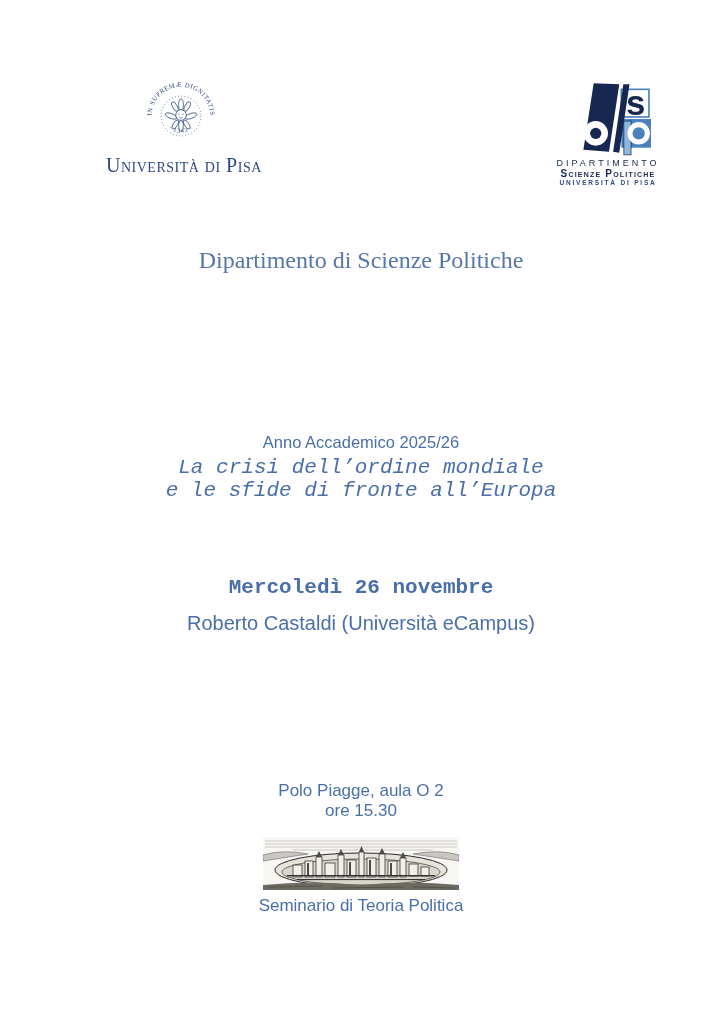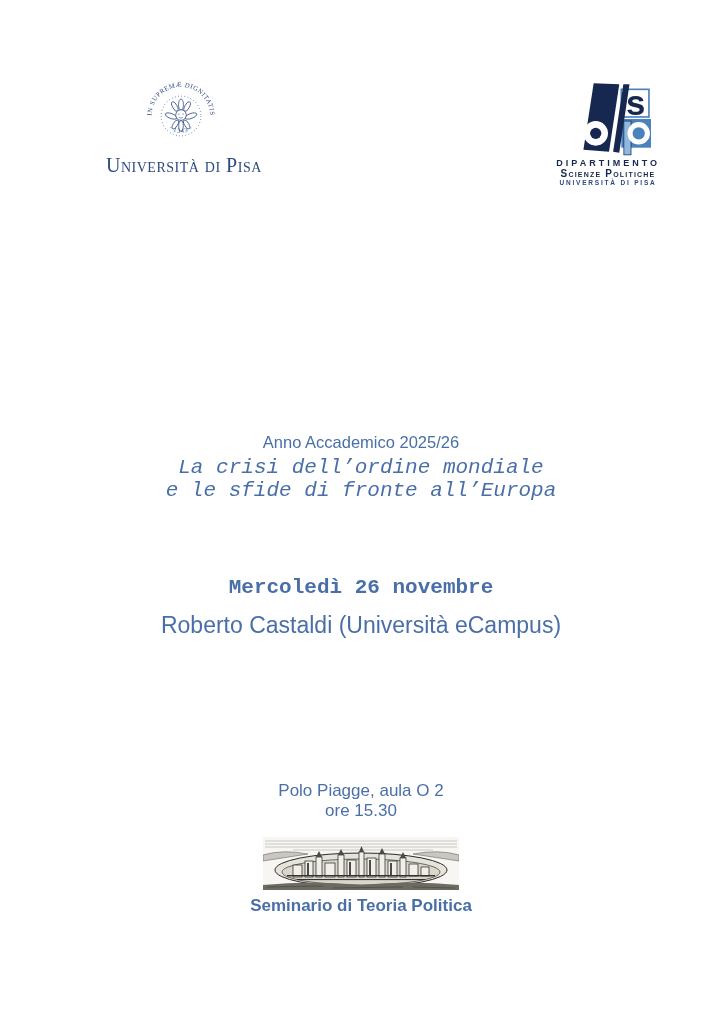--- a/index.html
+++ b/index.html
@@ -9,40 +9,40 @@
 
   
   .unipi-logo{position:absolute;left:106px;top:80px;width:150px;text-align:center;}
   .unipi-logo svg{display:block;margin:0 auto;}
   .unipi-label{margin-top:2px;font-family:"Liberation Serif",serif;
                font-variant:small-caps;font-size:20px;letter-spacing:.5px;
                color:#2d4a80;white-space:nowrap;}
 
   .dsp-logo{position:absolute;left:556px;top:80px;width:104px;text-align:center;}
   .dsp-logo svg{display:block;margin:0 auto;}
-  .dsp-line1{font-size:9px;font-weight:bold;letter-spacing:3px;color:#16284f;
-             text-transform:uppercase;margin-top:2px;white-space:nowrap;text-align:right;}
+  .dsp-line1{font-size:9px;font-weight:normal;letter-spacing:3px;color:#16284f;
+             text-transform:uppercase;margin-top:2px;white-space:nowrap;}
   .dsp-line2{font-size:10px;font-weight:bold;font-variant:small-caps;
              letter-spacing:1.2px;color:#16284f;white-space:nowrap;}
   .dsp-line3{font-size:6.5px;font-weight:bold;letter-spacing:1.8px;color:#2d4a80;
              text-transform:uppercase;white-space:nowrap;}
 
   
   .center{position:absolute;left:0;right:0;text-align:center;color:#4a6fa8;}
   .dept-title{top:247px;font-family:"Liberation Serif",serif;font-size:24px;
               color:#5577a8;}
   .courses{top:338px;font-size:19px;font-weight:bold;line-height:20.5px;}
   .year{top:409px;font-size:16.5px;margin-top:24px;}
   .seminar-title{top:456px;font-size:21px;font-style:italic;line-height:23px;font-family:Liberation Mono, monospace;}
   .event-date{top:576px;font-size:21px;font-weight:bold;font-family:Liberation Mono, monospace;}
-  .event-speaker{top:612px;font-size:23px;}
+  .event-speaker{top:612px;font-size:20px;}
   .venue{top:781px;font-size:17px;line-height:20px;}
   .city{top:837px;}
   .city svg{display:inline-block;vertical-align:top;}
-  .series{top:896px;font-size:17px;font-weight:bold;}
+  .series{top:896px;font-size:17px;font-weight:normal;}
 </style>
 </head>
 <body>
 
 <div class="page">
 
   <div class="unipi-logo">
     <svg width="78" height="72" viewBox="0 0 80 76">
       <defs>
         <path id="sealTop" d="M 10,46 A 31,31 0 1 1 70,46" fill="none"></path>
@@ -87,20 +87,21 @@
       <polygon points="28,3 53,4 43,70 18,68" fill="#16284f"></polygon>
       <polygon points="57,4 63,4 53,71 47,70" fill="#16284f"></polygon>
       <circle cx="30" cy="52" r="12" fill="#ffffff"></circle>
       <circle cx="30" cy="52" r="5.5" fill="#16284f"></circle>
     </svg>
     <div class="dsp-line1">Dipartimento</div>
     <div class="dsp-line2">Scienze Politiche</div>
     <div class="dsp-line3">Università di Pisa</div>
   </div>
 
+  <div class="center dept-title">Dipartimento di Scienze Politiche</div>
 
 
   <div class="center year">Anno Accademico 2025/26</div>
 
   <div class="center seminar-title">
     <div>La crisi dell’ordine mondiale</div>
     <div>e le sfide di fronte all’Europa</div>
   </div>
 
   <div class="center event-date">Mercoledì 26 novembre</div>

